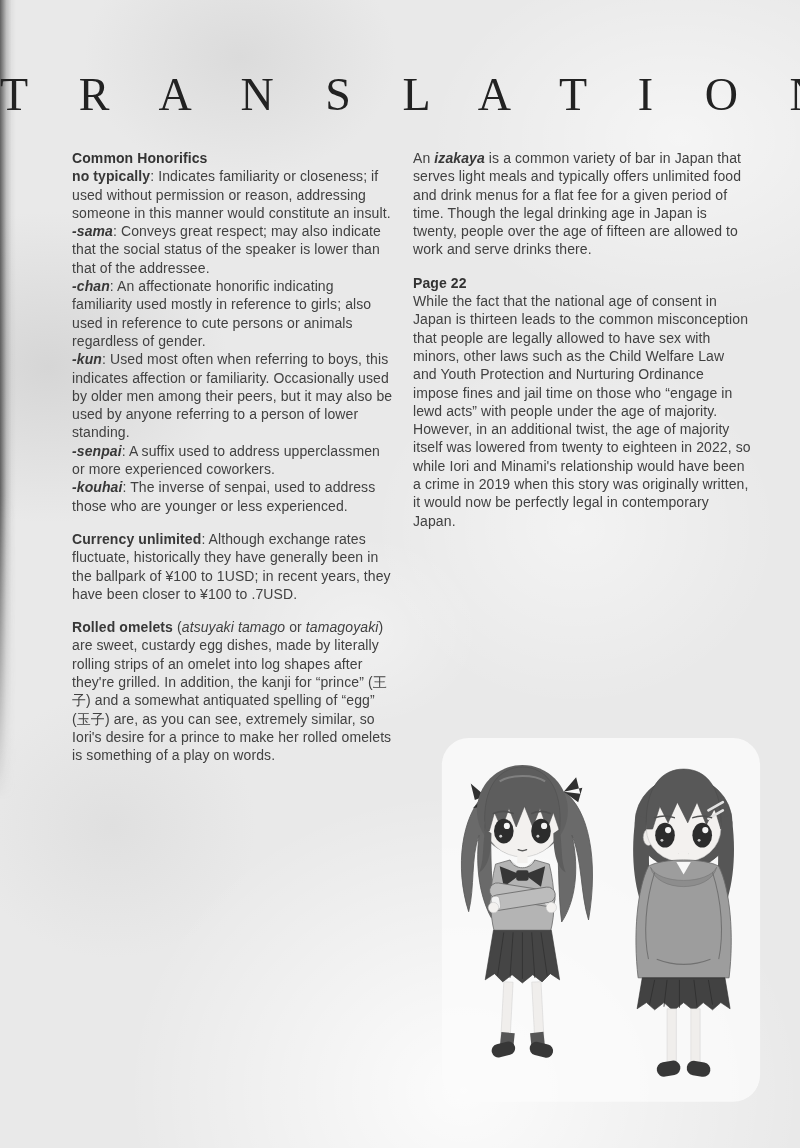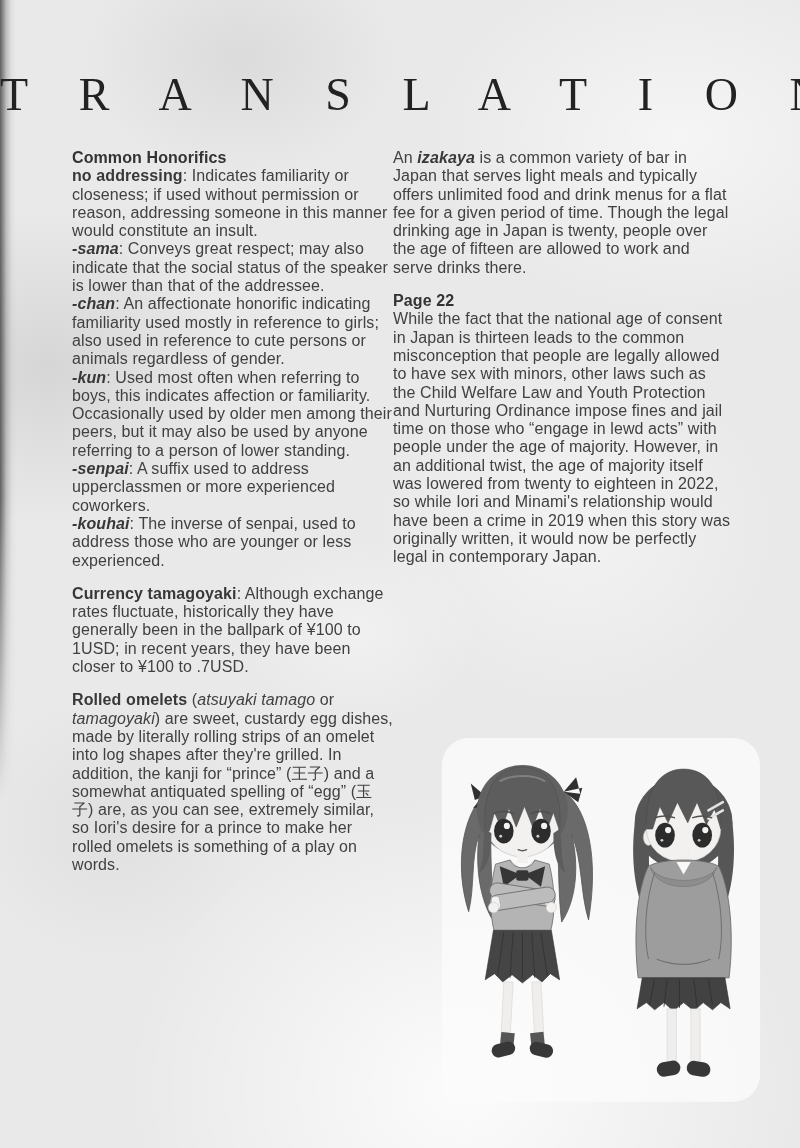--- a/index.html
+++ b/index.html
@@ -24,22 +24,22 @@
     mask-image:linear-gradient(to bottom, #000 62%, transparent 100%);
   }
   .title{
     position:absolute;top:68px;left:0;width:100%;
     text-align:center;
     font-family:"Liberation Serif","DejaVu Serif",serif;
     font-size:46px;letter-spacing:13px;word-spacing:14px;
     color:#222;white-space:nowrap;
   }
   .columns{
-    position:absolute;left:72px;top:149px;display:flex;
-    font-size:16px;line-height:18.3px;letter-spacing:.1px;
+    position:absolute;left:72px;top:149px;display:flex;gap:20px;
+    font-size:14px;line-height:18.3px;letter-spacing:.1px;
   }
   .col-left{width:321px;}
   .col-right{width:338px;}
   .section + .section{margin-top:15px;}
   .sec-heading{font-weight:bold;color:#333;margin:0;}
   .para{margin:0;}
   .run-b{font-weight:bold;color:#383838;}
   .run-bi{font-weight:bold;font-style:italic;color:#383838;}
   .run-i{font-style:italic;}
   .illustration{
@@ -54,29 +54,29 @@
 
   <div class="scan-edge"></div>
 
   <div class="title">T R A N S L A T I O N   N O T E S</div>
 
   <div class="columns">
 
     <div class="col-left">
       <div class="section">
         <p class="sec-heading">Common Honorifics</p>
-        <p class="para"><span class="run-b">no addressing</span><span class="run-n">: Indicates familiarity or closeness; if used without permission or reason, addressing someone in this manner would constitute an insult.</span></p>
+        <p class="para"><span class="run-b">no typically</span><span class="run-n">: Indicates familiarity or closeness; if used without permission or reason, addressing someone in this manner would constitute an insult.</span></p>
         <p class="para"><span class="run-bi">-sama</span><span class="run-n">: Conveys great respect; may also indicate that the social status of the speaker is lower than that of the addressee.</span></p>
         <p class="para"><span class="run-bi">-chan</span><span class="run-n">: An affectionate honorific indicating familiarity used mostly in reference to girls; also used in reference to cute persons or animals regardless of gender.</span></p>
         <p class="para"><span class="run-bi">-kun</span><span class="run-n">: Used most often when referring to boys, this indicates affection or familiarity. Occasionally used by older men among their peers, but it may also be used by anyone referring to a person of lower standing.</span></p>
         <p class="para"><span class="run-bi">-senpai</span><span class="run-n">: A suffix used to address upperclassmen or more experienced coworkers.</span></p>
         <p class="para"><span class="run-bi">-kouhai</span><span class="run-n">: The inverse of senpai, used to address those who are younger or less experienced.</span></p>
       </div>
       <div class="section">
-        <p class="para"><span class="run-b">Currency tamagoyaki</span><span class="run-n">: Although exchange rates fluctuate, historically they have generally been in the ballpark of ¥100 to 1USD; in recent years, they have been closer to ¥100 to .7USD.</span></p>
+        <p class="para"><span class="run-b">Currency unlimited</span><span class="run-n">: Although exchange rates fluctuate, historically they have generally been in the ballpark of ¥100 to 1USD; in recent years, they have been closer to ¥100 to .7USD.</span></p>
       </div>
       <div class="section">
         <p class="para"><span class="run-b">Rolled omelets</span><span class="run-n"> (</span><span class="run-i">atsuyaki tamago</span><span class="run-n"> or </span><span class="run-i">tamagoyaki</span><span class="run-n">) are sweet, custardy egg dishes, made by literally rolling strips of an omelet into log shapes after they're grilled. In addition, the kanji for “prince” (王子) and a somewhat antiquated spelling of “egg” (玉子) are, as you can see, extremely similar, so Iori's desire for a prince to make her rolled omelets is something of a play on words.</span></p>
       </div>
     </div>
 
     <div class="col-right">
       <div class="section">
         <p class="para"><span class="run-n">An </span><span class="run-bi">izakaya</span><span class="run-n"> is a common variety of bar in Japan that serves light meals and typically offers unlimited food and drink menus for a flat fee for a given period of time. Though the legal drinking age in Japan is twenty, people over the age of fifteen are allowed to work and serve drinks there.</span></p>
       </div>

